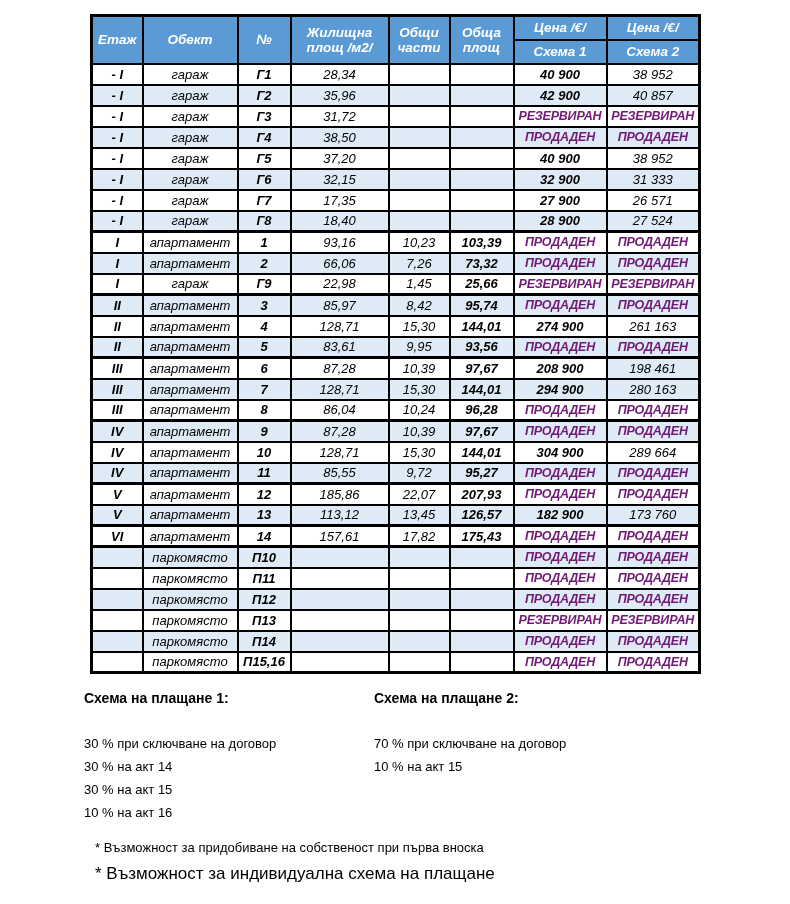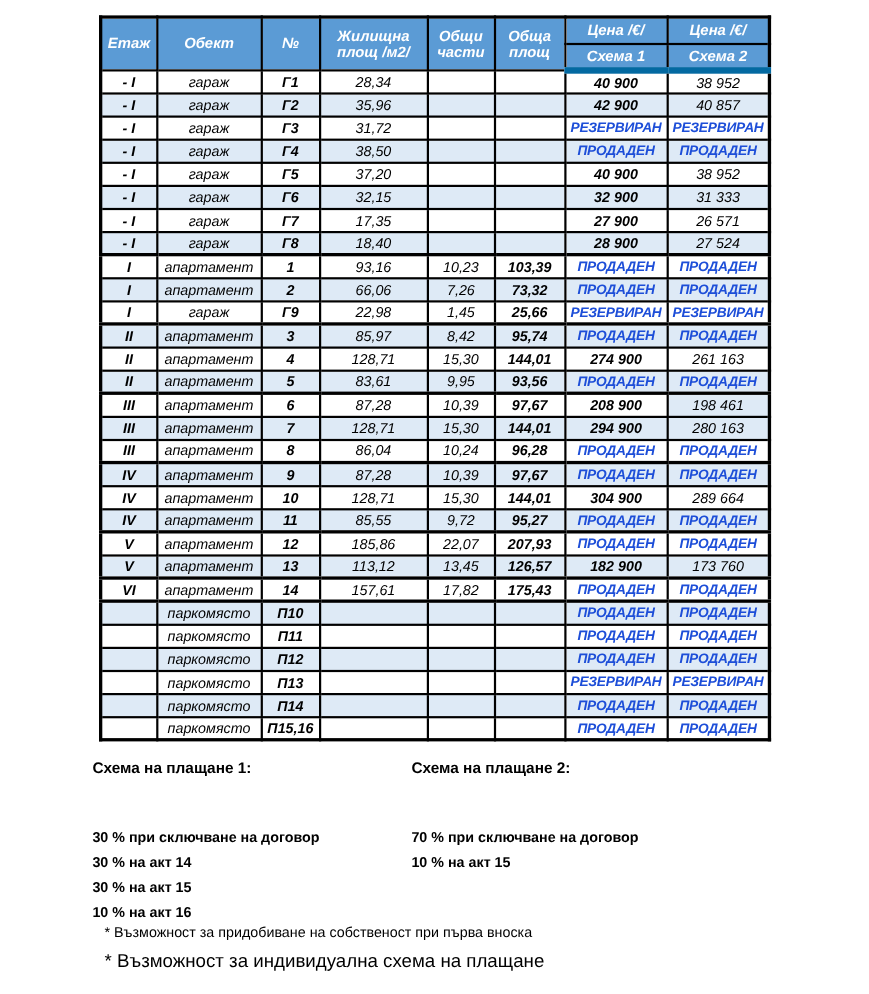--- a/index.html
+++ b/index.html
@@ -15,32 +15,32 @@
     font-style:italic;
   }
   .price-table th, .price-table td {
     border:2px solid #000; padding:0 2px; text-align:center; vertical-align:middle;
     overflow:hidden; white-space:nowrap;
   }
   .price-table thead th {
     background:#5B9BD5; color:#fff; font-weight:bold; font-size:13.5px;
   }
   .price-table thead tr { height:24px; }
-  .price-table thead tr.h-bottom th { border-bottom:6px solid #0369a1; }
+  .price-table thead tr.h-bottom th { border-bottom:1px solid #0369a1; }
   .price-table tbody tr { height:21px; font-size:13px; }
   .price-table tbody tr.stripe td { background:#DEEAF6; }
   .price-table tbody tr.section-end td { border-bottom:3px solid #000; }
   td.c-floor, td.c-num, td.c-total, td.c-price1 { font-weight:bold; }
-  td.status { color:#1d4ed8; font-weight:bold; font-size:12.5px; letter-spacing:-0.2px; }
+  td.status { color:#701a75; font-weight:bold; font-size:12.5px; letter-spacing:-0.2px; }
   td.hl { background:#DEEAF6;margin-top:29px; }
   
   .schemes { position:absolute; left:84px; top:690px; display:flex; }
   .scheme-block { width:290px; }
   .scheme-title { font-weight:bold; font-size:14px; }
-  .scheme-lines { margin-top:43px;font-weight:bold; }
+  .scheme-lines { margin-top:26px; }
   .scheme-line { font-size:13px; line-height:23px; }
   .footnotes { position:absolute; left:95px; top:840px; }
   .footnote-1 { font-size:13px; margin-bottom:9px; }
   .footnote-2 { font-size:17px; }
 </style>
 </head>
 <body>
 
 <table class="price-table">
   <colgroup>

